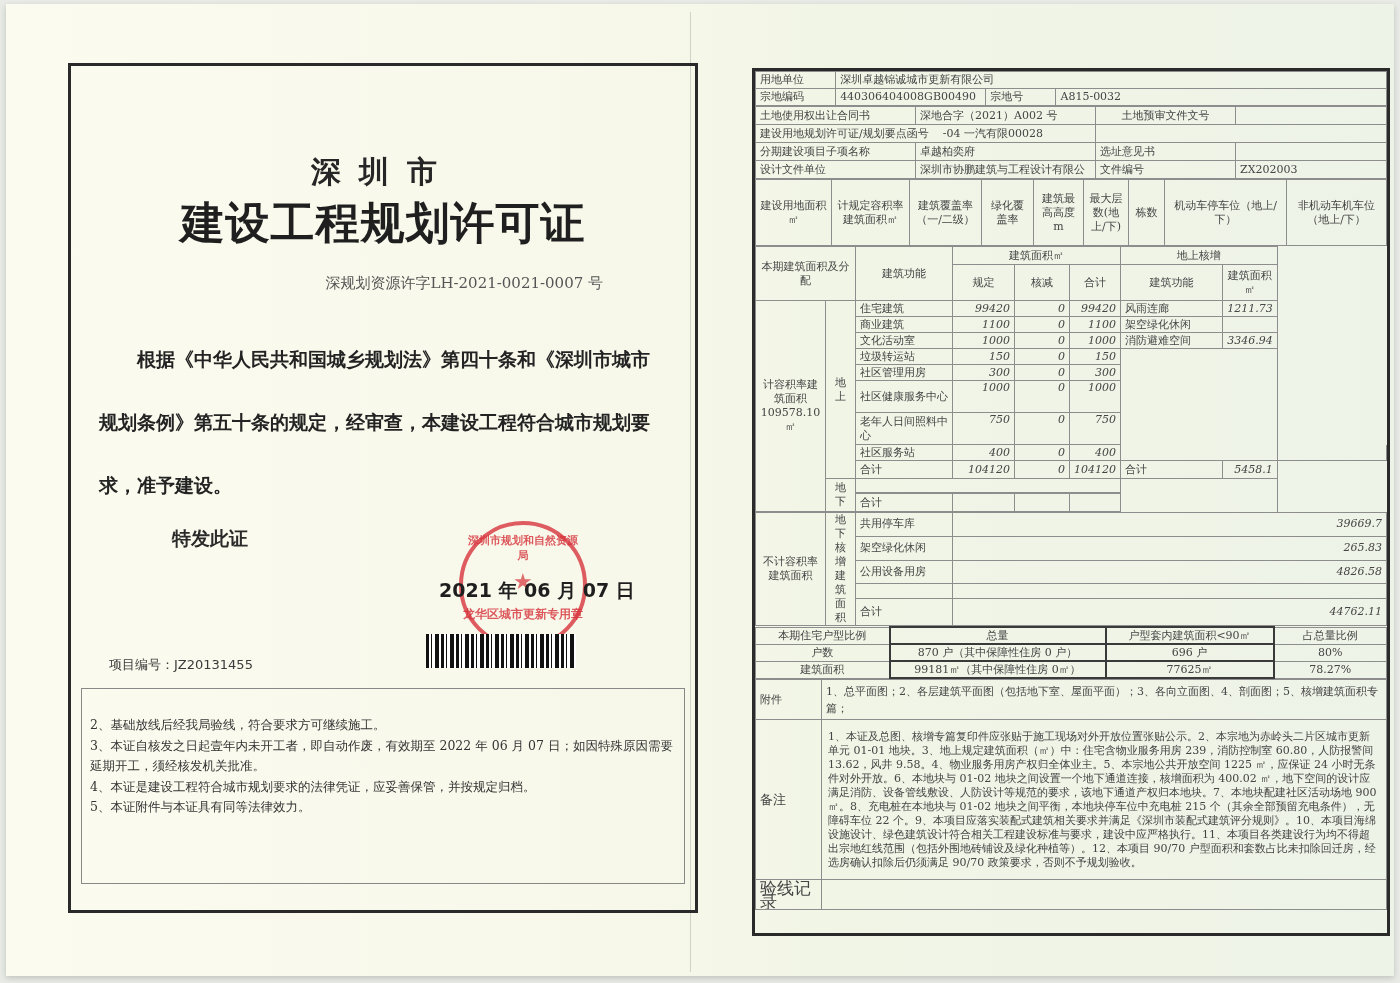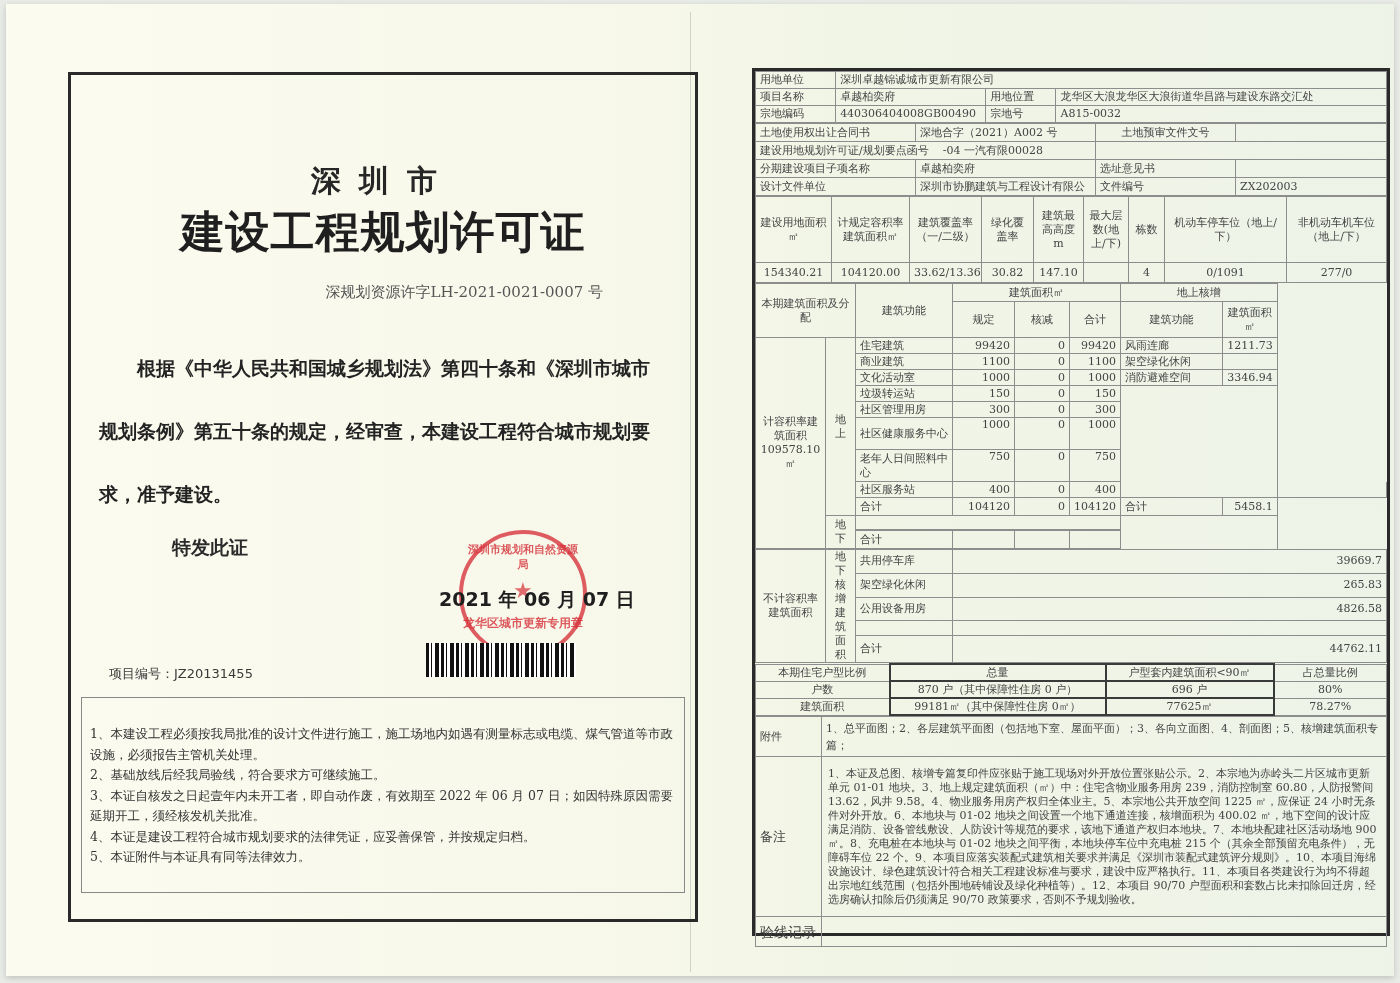--- a/index.html
+++ b/index.html
@@ -12,21 +12,21 @@
   }
   .sheet {
     position: absolute; left: 6px; top: 4px; width: 1388px; height: 972px;
     background: linear-gradient(90deg, #fbfbef 0%, #f7f8ea 45%, #f1f5e6 60%, #eef3e8 100%);
     box-shadow: 0 2px 6px rgba(0,0,0,0.18);
   }
   .fold { position: absolute; left: 684px; top: 8px; width: 1px; height: 960px; background: #cfd2c6; }
 
   
   .left-frame {
-    position: absolute; left: 62px; top: 68px; width: 630px; height: 850px;
+    position: absolute; left: 62px; top: 59px; width: 630px; height: 850px;
     border: 3px solid #2a2a2a;
   }
   .city {
     position: absolute; left: 0; width: 100%; top: 86px; text-align: center;
     font-family: "DejaVu Sans", sans-serif; font-weight: bold; font-size: 30px; letter-spacing: 18px;
     color: #262626;
   }
   .title {
     position: absolute; left: 0; width: 100%; top: 128px; text-align: center;
     font-family: "DejaVu Sans", sans-serif; font-weight: bold; font-size: 44px; letter-spacing: 1px;
@@ -81,21 +81,21 @@
   .right-frame {
     position: absolute; left: 698px; top: 64px; width: 638px; height: 868px;
     border: 3px solid #2a2a2a; border-right-width: 3px; margin-left: 48px;
   }
   table.grid { border-collapse: collapse; width: 100%; table-layout: fixed; }
   table.grid td {
     border: 1px solid #8d8d8d; font-size: 11px; color: #444; padding: 0 4px;
     vertical-align: middle; line-height: 14px; overflow: hidden;
   }
   td.c { text-align: center; }
-  td.r { text-align: right; }
+  td.r { text-align: right; font-style: italic; }
   .dark-box td.db { border: 2px solid #3a3a3a; }
   .remarks { font-size: 9px; line-height: 16px; color: #555; padding: 4px 6px !important; }
 </style>
 </head>
 <body>
 
 <div class="sheet">
   <div class="fold"></div>
 
   <div class="left-frame">
@@ -109,21 +109,20 @@
       <div class="stamp-ring">深圳市规划和自然资源局</div>
       <span class="stamp-star">★</span>
       <span>龙华区城市更新专用章</span>
     </div>
     <div class="date">2021 年 06 月 07 日</div>
     <div class="barcode"></div>
     <div class="project-no">项目编号：JZ20131455</div>
 
     <div class="notice-box">
       <div class="notice-body">
-        <div>1、本建设工程必须按我局批准的设计文件进行施工，施工场地内如遇有测量标志或电缆、煤气管道等市政设施，必须报告主管机关处理。</div>
         <div>2、基础放线后经我局验线，符合要求方可继续施工。</div>
         <div>3、本证自核发之日起壹年内未开工者，即自动作废，有效期至 2022 年 06 月 07 日；如因特殊原因需要延期开工，须经核发机关批准。</div>
         <div>4、本证是建设工程符合城市规划要求的法律凭证，应妥善保管，并按规定归档。</div>
         <div>5、本证附件与本证具有同等法律效力。</div>
       </div>
     </div>
   </div>
 
   <div class="right-frame">
 
@@ -132,26 +131,20 @@
           <col style="width:80px">
           <col style="width:150px">
           <col style="width:70px">
           <col style="width:60px">
           <col style="width:270px">
         </colgroup>
       <tbody>
           <tr style="height:17px">
         <td>用地单位</td>
         <td colspan="4">深圳卓越锦诚城市更新有限公司</td>
-      </tr>
-      <tr style="height:17px">
-        <td>项目名称</td>
-        <td>卓越柏奕府</td>
-        <td>用地位置</td>
-        <td colspan="2">龙华区大浪龙华区大浪街道华昌路与建设东路交汇处</td>
       </tr>
       <tr style="height:17px">
         <td>宗地编码</td>
         <td>440306404008GB00490</td>
         <td>宗地号</td>
         <td colspan="2">A815-0032</td>
       </tr>
     </tbody>
       </table>
     <table class="grid">
@@ -204,31 +197,20 @@
         <td class="c">建设用地面积㎡</td>
         <td class="c">计规定容积率建筑面积㎡</td>
         <td class="c">建筑覆盖率（一/二级）</td>
         <td class="c">绿化覆盖率</td>
         <td class="c">建筑最高高度m</td>
         <td class="c">最大层数(地上/下)</td>
         <td class="c">栋数</td>
         <td class="c">机动车停车位（地上/下）</td>
         <td class="c">非机动车机车位（地上/下）</td>
       </tr>
-      <tr style="height:20px">
-        <td class="c">154340.21</td>
-        <td class="c">104120.00</td>
-        <td class="c">33.62/13.36</td>
-        <td class="c">30.82</td>
-        <td class="c">147.10</td>
-        <td class="c"></td>
-        <td class="c">4</td>
-        <td class="c">0/1091</td>
-        <td class="c">277/0</td>
-      </tr>
     </tbody>
       </table>
 
     <table class="grid">
       <colgroup>
           <col style="width:70px">
           <col style="width:30px">
           <col style="width:97px">
           <col style="width:62px">
           <col style="width:55px">
@@ -403,19 +385,19 @@
       <tbody>
           <tr style="height:40px">
         <td>附件</td>
         <td style="font-size:11px;line-height:17px">1、总平面图；2、各层建筑平面图（包括地下室、屋面平面）；3、各向立面图、4、剖面图；5、核增建筑面积专篇；</td>
       </tr>
       <tr style="height:160px">
         <td style="font-size:13px">备注</td>
         <td class="remarks">1、本证及总图、核增专篇复印件应张贴于施工现场对外开放位置张贴公示。2、本宗地为赤岭头二片区城市更新单元 01-01 地块。3、地上规定建筑面积（㎡）中：住宅含物业服务用房 239，消防控制室 60.80，人防报警间 13.62，风井 9.58。4、物业服务用房产权归全体业主。5、本宗地公共开放空间 1225 ㎡，应保证 24 小时无条件对外开放。6、本地块与 01-02 地块之间设置一个地下通道连接，核增面积为 400.02 ㎡，地下空间的设计应满足消防、设备管线敷设、人防设计等规范的要求，该地下通道产权归本地块。7、本地块配建社区活动场地 900 ㎡。8、充电桩在本地块与 01-02 地块之间平衡，本地块停车位中充电桩 215 个（其余全部预留充电条件），无障碍车位 22 个。9、本项目应落实装配式建筑相关要求并满足《深圳市装配式建筑评分规则》。10、本项目海绵设施设计、绿色建筑设计符合相关工程建设标准与要求，建设中应严格执行。11、本项目各类建设行为均不得超出宗地红线范围（包括外围地砖铺设及绿化种植等）。12、本项目 90/70 户型面积和套数占比未扣除回迁房，经选房确认扣除后仍须满足 90/70 政策要求，否则不予规划验收。</td>
       </tr>
       <tr style="height:30px">
-        <td style="font-size:14px">验线记录</td>
+        <td style="font-size:17px">验线记录</td>
         <td></td>
       </tr>
     </tbody>
       </table>
   </div>
 </div>
 
 </body></html>

